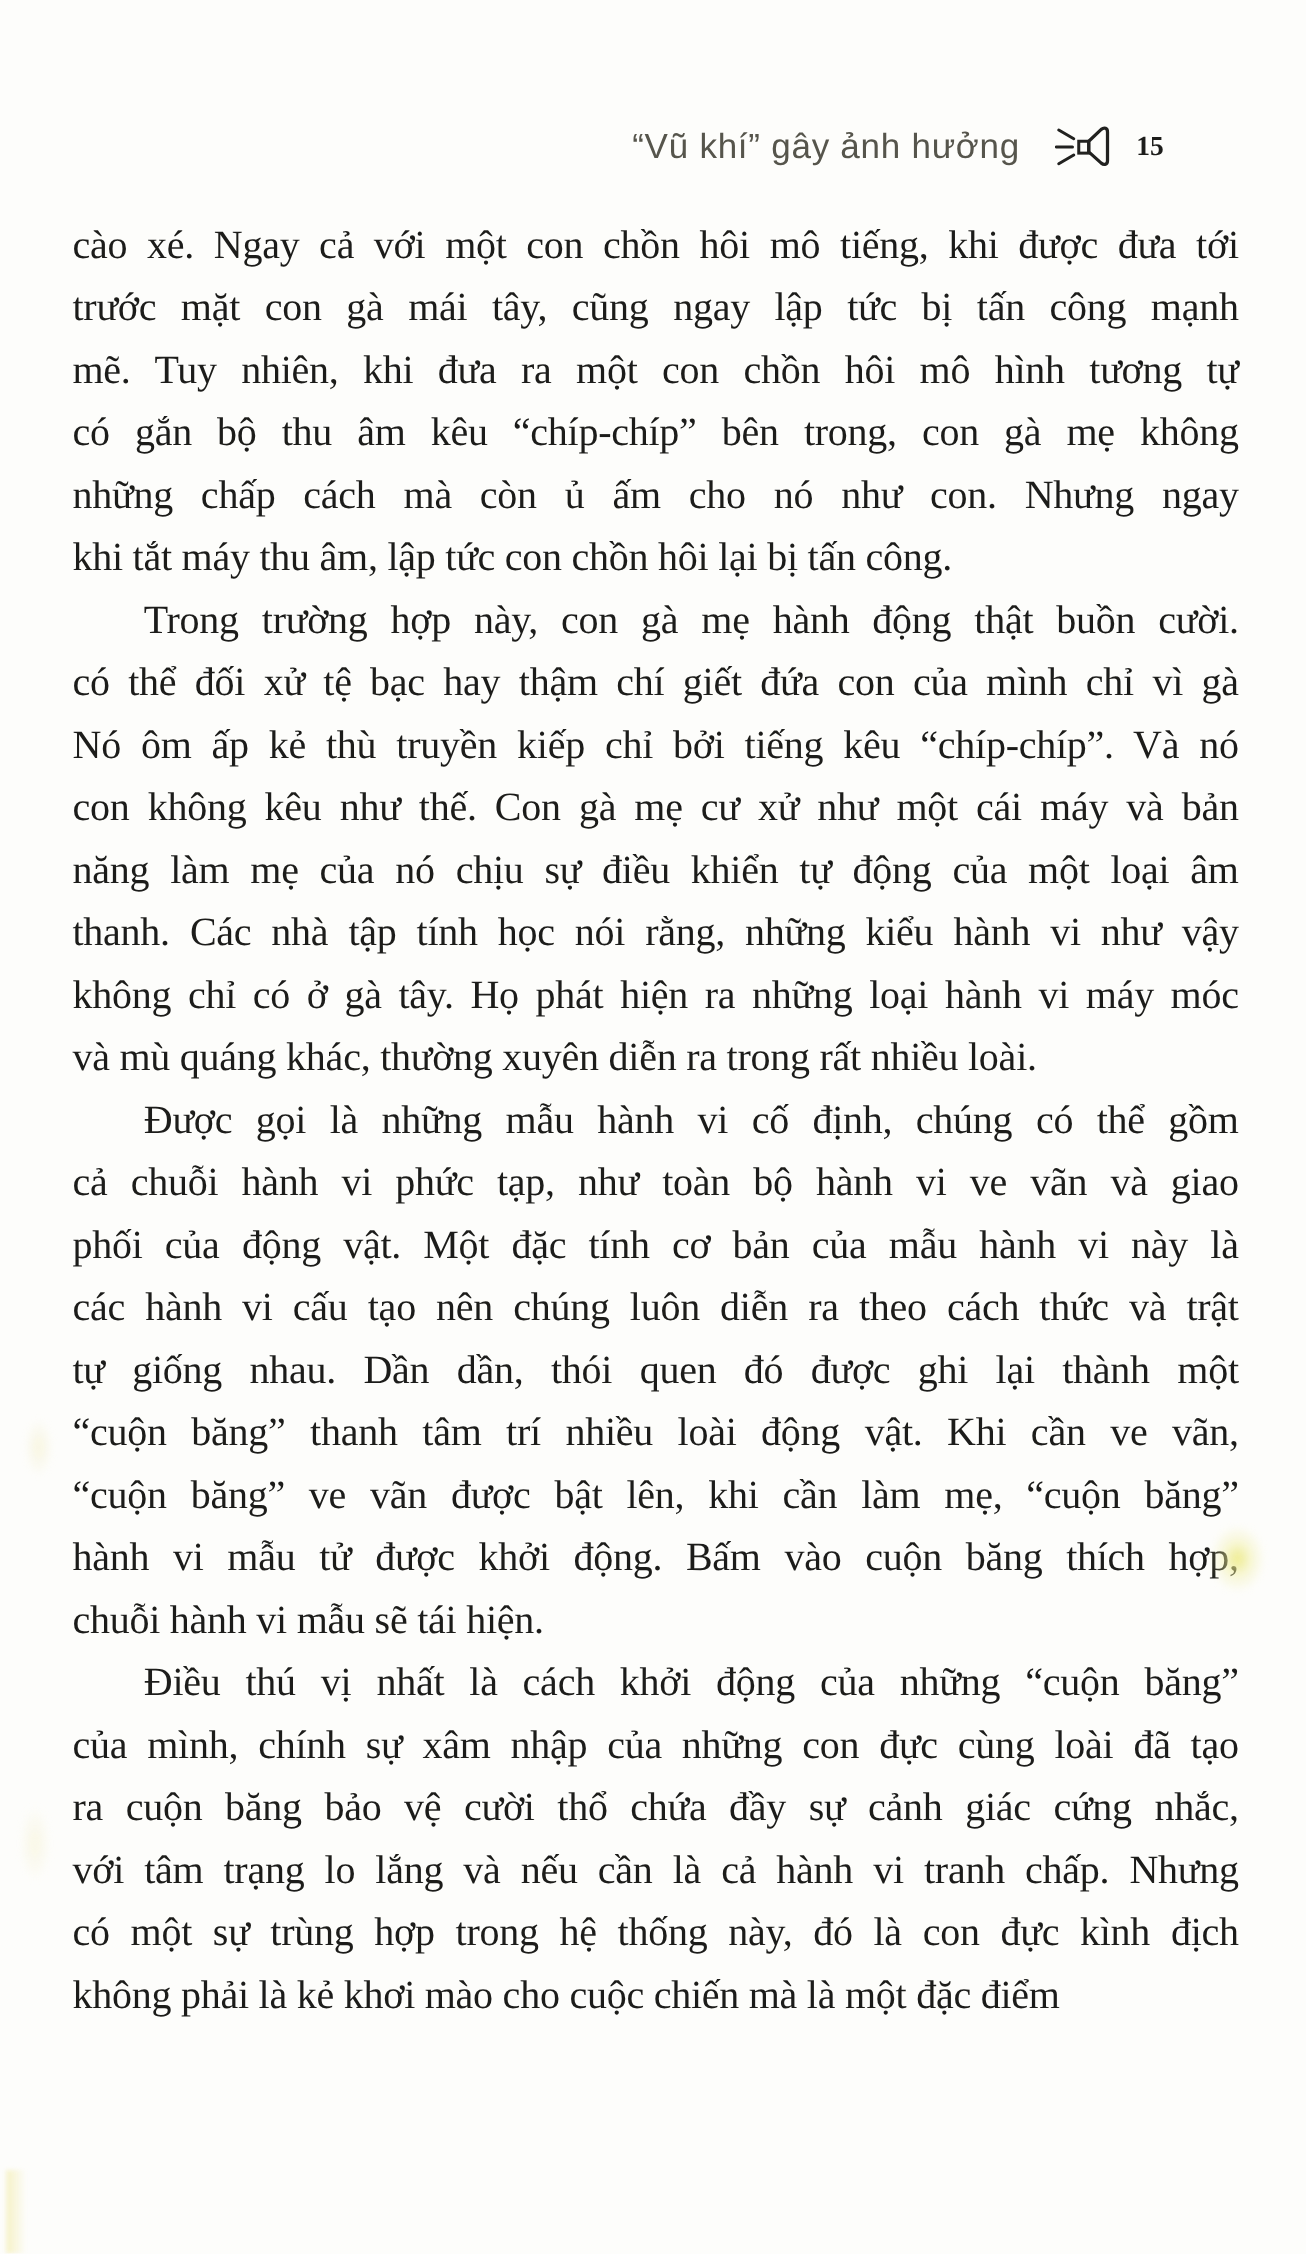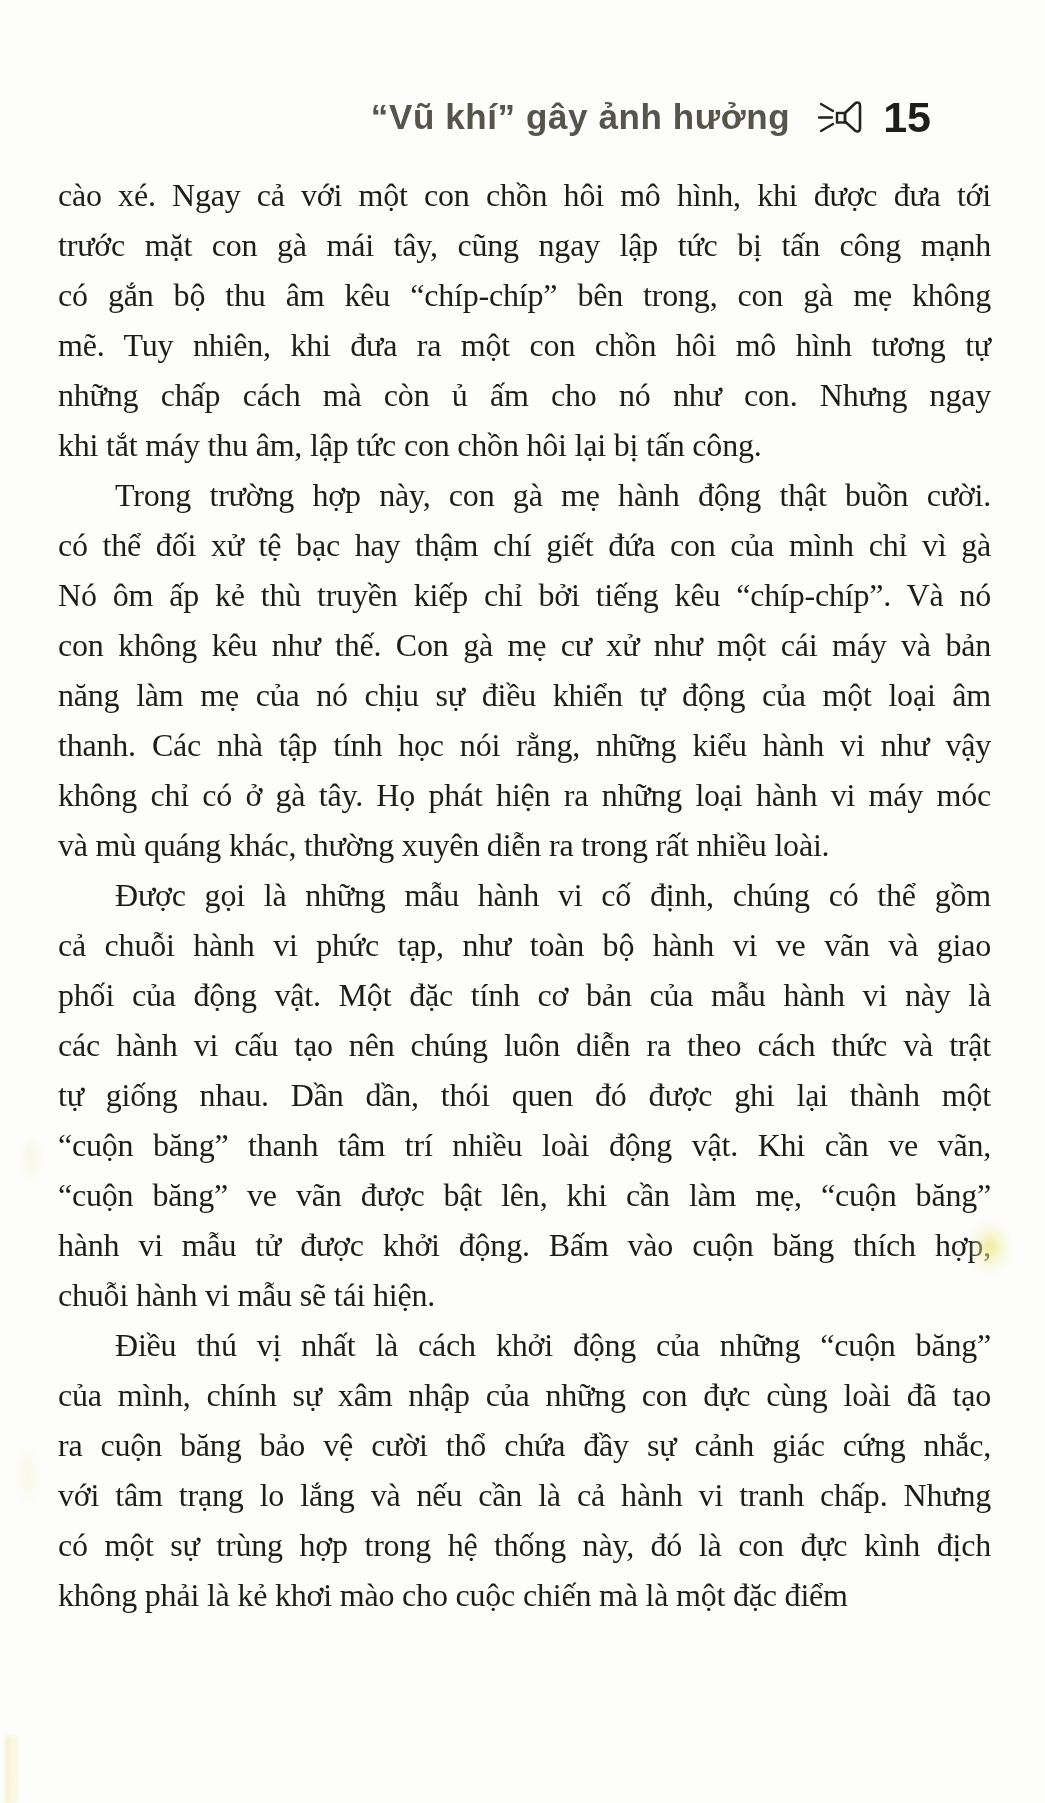--- a/index.html
+++ b/index.html
@@ -20,36 +20,35 @@
   .running-header {
     position: absolute;
     top: 94px;
     right: 114px;
     height: 46px;
     display: flex;
     align-items: center;
   }
   .running-title {
     font-family: "Liberation Sans", "DejaVu Sans", sans-serif;
-    font-size: 35px;
+    font-size: 28px;
     color: #56554c;
     letter-spacing: 0.6px;
     white-space: nowrap;
-    font-weight: bold;
   }
   .header-icon {
     margin-left: 28px;
     margin-right: 21px;
     width: 44px;
     height: 46px;
     display: inline-block;
   }
   .page-number {
-    font-family: Liberation Sans, sans-serif;
-    font-size: 43px;
+    font-family: Liberation Serif, serif;
+    font-size: 22px;
     font-weight: bold;
     color: #1d1d1b;
   }
 
   
   .text-block {
     position: absolute;
     left: 58px;
     top: 170px;
     width: 933px;
@@ -113,24 +112,24 @@
         <line x1="3" y1="10" x2="15" y2="17" stroke="#222220" stroke-width="2.4" stroke-linecap="round"></line>
         <line x1="1" y1="23.5" x2="14" y2="23.5" stroke="#222220" stroke-width="2.4" stroke-linecap="round"></line>
         <line x1="3" y1="37" x2="15" y2="30" stroke="#222220" stroke-width="2.4" stroke-linecap="round"></line>
       </svg>
     </span>
     <span class="page-number">15</span>
   </header>
 
   <main class="text-block" id="text-block">
       <div class="paragraph">
-        <div class="line">cào xé. Ngay cả với một con chồn hôi mô hình, khi được đưa tới</div>
+        <div class="line">cào xé. Ngay cả với một con chồn hôi mô tiếng, khi được đưa tới</div>
         <div class="line">trước mặt con gà mái tây, cũng ngay lập tức bị tấn công mạnh</div>
+        <div class="line">mẽ. Tuy nhiên, khi đưa ra một con chồn hôi mô hình tương tự</div>
         <div class="line">có gắn bộ thu âm kêu “chíp-chíp” bên trong, con gà mẹ không</div>
-        <div class="line">mẽ. Tuy nhiên, khi đưa ra một con chồn hôi mô hình tương tự</div>
         <div class="line">những chấp cách mà còn ủ ấm cho nó như con. Nhưng ngay</div>
         <div class="line para-end">khi tắt máy thu âm, lập tức con chồn hôi lại bị tấn công.</div>
       </div>
       <div class="paragraph">
         <div class="line indent">Trong trường hợp này, con gà mẹ hành động thật buồn cười.</div>
         <div class="line">có thể đối xử tệ bạc hay thậm chí giết đứa con của mình chỉ vì gà</div>
         <div class="line">Nó ôm ấp kẻ thù truyền kiếp chỉ bởi tiếng kêu “chíp-chíp”. Và nó</div>
         <div class="line">con không kêu như thế. Con gà mẹ cư xử như một cái máy và bản</div>
         <div class="line">năng làm mẹ của nó chịu sự điều khiển tự động của một loại âm</div>
         <div class="line">thanh. Các nhà tập tính học nói rằng, những kiểu hành vi như vậy</div>

